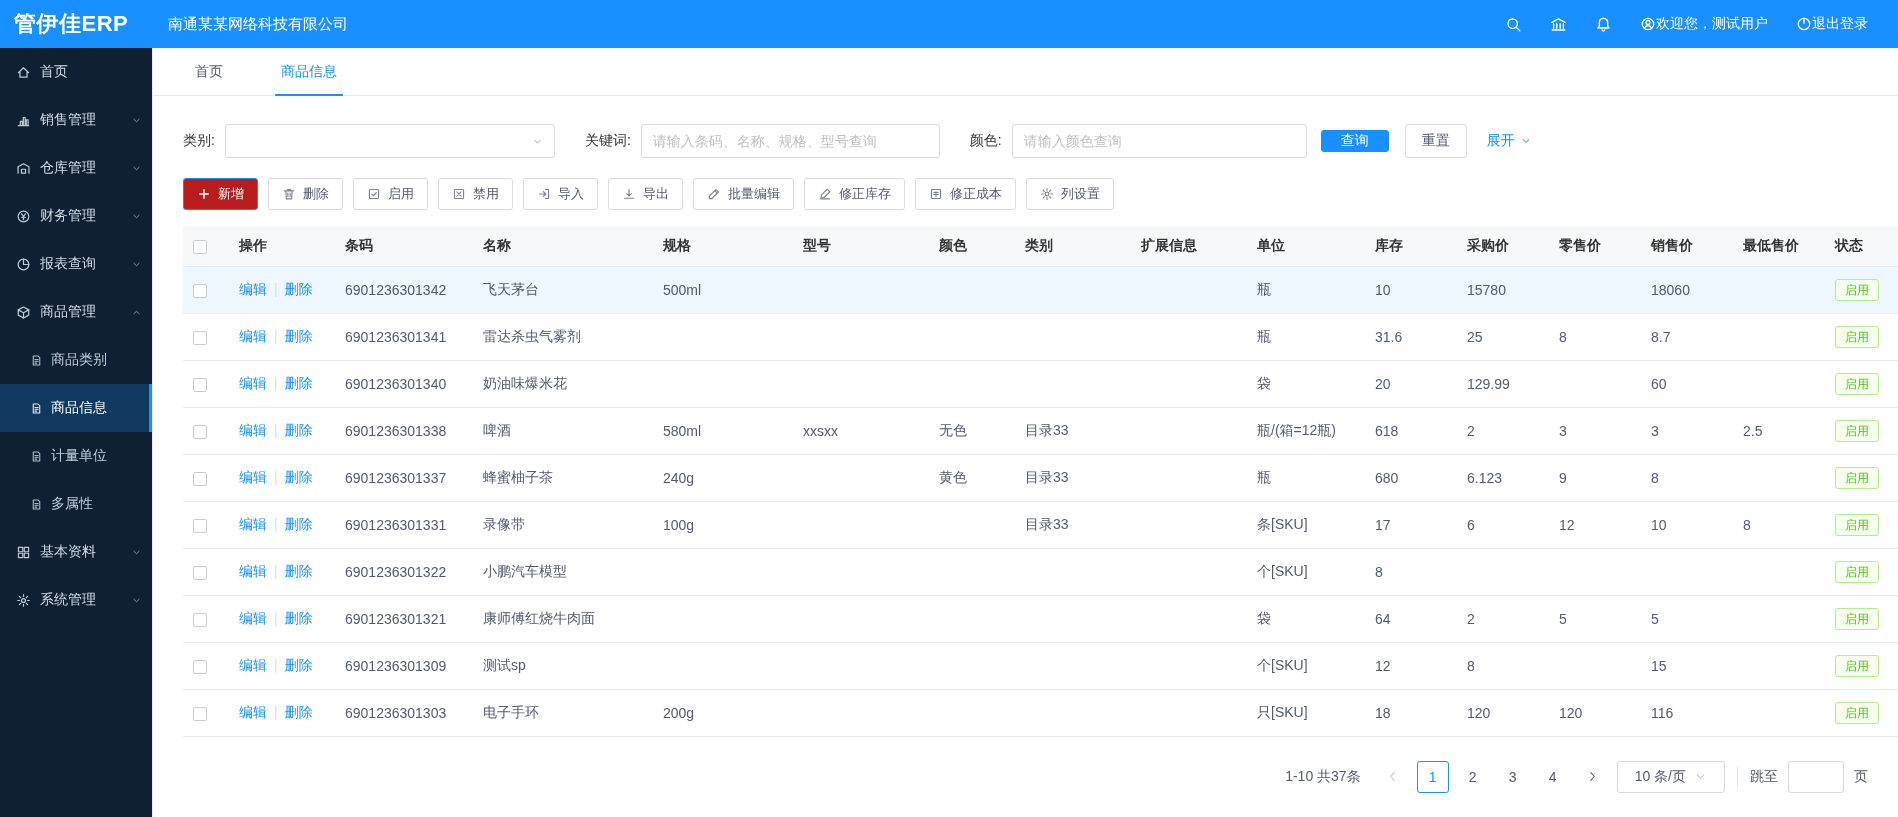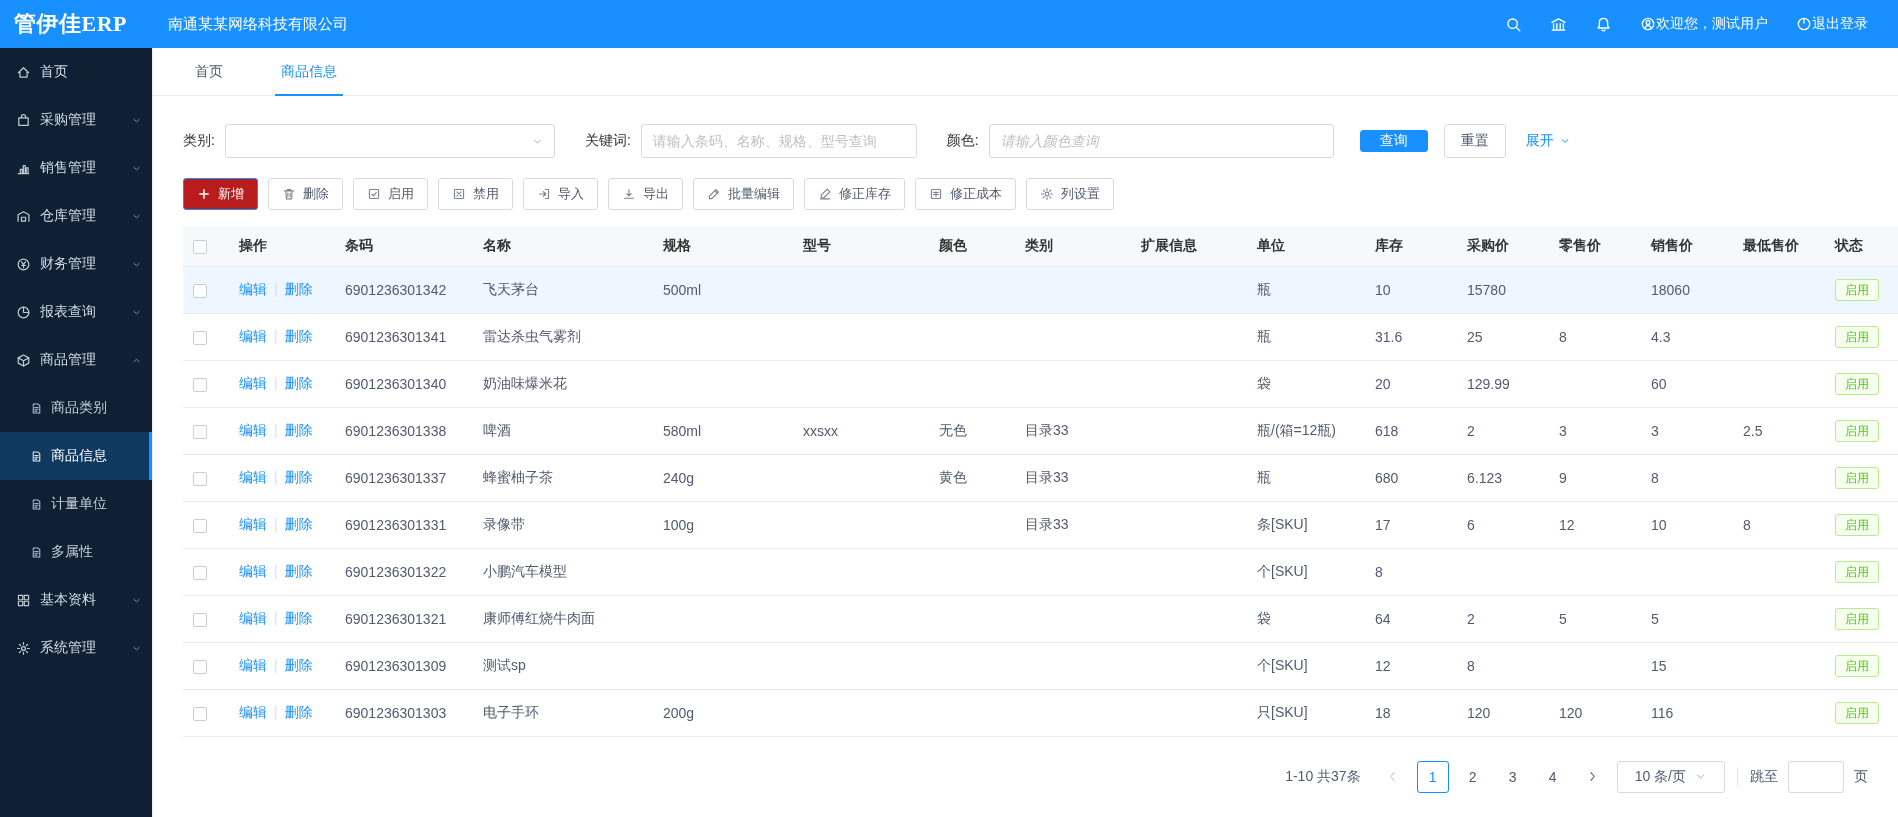--- a/index.html
+++ b/index.html
@@ -6,21 +6,21 @@
   html,body { width:1898px; height:817px; }
   body {
     font-family: "Liberation Sans", "DejaVu Sans", sans-serif;
     background:#fff; color:#515a6e; overflow:hidden; position:relative;
     font-size:14px;
   }
   svg { display:block; width:1em; height:1em; }
 
   
   .header { position:absolute; top:0; left:0; right:0; height:48px; background:#1890ff; color:#fff; display:flex; align-items:center; z-index:10; }
-  .logo { width:152px; flex:none; font-size:22px; font-weight:bold; padding-left:14px; letter-spacing:.5px; white-space:nowrap;font-family:Liberation Serif, serif; }
+  .logo { width:152px; flex:none; font-size:22px; font-weight:bold; padding-left:14px; letter-spacing:.5px; white-space:nowrap; }
   .company { font-size:15px; margin-left:16px; white-space:nowrap; }
   .header-right { margin-left:auto; display:flex; align-items:center; gap:28px; padding-right:30px; }
   .hicon { font-size:17px; cursor:pointer; display:flex; }
   .huser { display:flex; align-items:center; font-size:14px; cursor:pointer; white-space:nowrap; }
   .huser .icn { font-size:16px; display:flex; }
 
   
   .sidebar { position:absolute; top:48px; left:0; bottom:0; width:152px; background:#0f2034; overflow:hidden; }
   .menu-item { height:48px; display:flex; align-items:center; padding:0 10px 0 16px; font-size:14px; color:#d3dce6; cursor:pointer; position:relative; white-space:nowrap; }
   .menu-item .mi-icon { font-size:15px; margin-right:9px; display:flex; opacity:.9; }
@@ -40,22 +40,22 @@
   .tab.active::after { content:''; position:absolute; left:0; right:0; bottom:-1px; height:2px; background:#1890ff; }
 
   
   .filters { display:flex; align-items:center; padding:28px 0 0 30px; color:#333; }
   .flabel { margin-right:10px; white-space:nowrap; }
   .select-box { width:330px; height:34px; border:1px solid #d9d9d9; border-radius:3px; display:flex; align-items:center; padding:0 10px; margin-right:30px; cursor:pointer; background:#fff; }
   .select-box .sval { flex:1; color:#606266; }
   .select-box .icn, .size-select .icn { color:#c0c4cc; font-size:13px; display:flex; }
   .tinput { height:34px; border:1px solid #d9d9d9; border-radius:3px; padding:0 11px; font-size:14px; color:#606266; outline:none; font-family:inherit; }
   .tinput::placeholder { color:#bfbfbf; }
-  .kw-input { width:276px; margin-right:30px; }
-  .color-input { width:345px; margin-right:26px;font-style:italic; }
+  .kw-input { width:299px; margin-right:30px; }
+  .color-input { width:295px; margin-right:14px; }
   .btn-primary { height:22px; padding:0 19px; background:#1890ff; border:1px solid #1890ff; color:#fff; border-radius:3px; font-size:14px; cursor:pointer; margin-right:16px; font-family:inherit; }
   .btn-plain { height:34px; padding:0 16px; background:#fff; border:1px solid #d9d9d9; color:#515a6e; border-radius:3px; font-size:14px; cursor:pointer; margin-right:20px; font-family:inherit; }
   .expand-link { color:#1890ff; display:flex; align-items:center; gap:5px; cursor:pointer; }
   .expand-link .icn { font-size:12px; display:flex; }
 
   
   .toolbar { display:flex; align-items:center; gap:10px; padding:20px 0 0 30px; }
   .tbtn { display:inline-flex; align-items:center; gap:7px; height:32px; padding:0 13px; background:#fff; border:1px solid #d9d9d9; border-radius:3px; color:#515a6e; font-size:13px; cursor:pointer; white-space:nowrap; font-family:inherit; }
   .tbtn .icn { font-size:14px; display:flex; color:#7b8494; }
   .tbtn.primary { background:#b91c1c; border-color:#1890ff; color:#fff; }
@@ -133,34 +133,20 @@
 
 <div class="sidebar">
   <div>
       <div class="menu-item item">
         <span class="mi-icon">
           <svg viewBox="0 0 16 16" fill="none" stroke="currentColor" stroke-width="1.3" stroke-linecap="round" stroke-linejoin="round">
             <path d="M2.5 8.2 8 3l5.5 5.2M4.2 7.4V13h7.6V7.4"></path>
           </svg>
         </span>
         <span class="mi-label">首页</span>
-      </div>
-      <div class="menu-item group">
-        <span class="mi-icon">
-          <svg viewBox="0 0 16 16" fill="none" stroke="currentColor" stroke-width="1.3" stroke-linecap="round" stroke-linejoin="round">
-            <rect x="3" y="5.2" width="10" height="8"></rect>
-            <path d="M5.8 5V4a2.2 2.2 0 0 1 4.4 0v1"></path>
-          </svg>
-        </span>
-        <span class="mi-label">采购管理</span>
-        <span class="mi-chev down">
-          <svg viewBox="0 0 16 16" fill="none" stroke="currentColor" stroke-width="1.3" stroke-linecap="round" stroke-linejoin="round">
-            <path d="M4.2 6.2 8 9.8l3.8-3.6"></path>
-          </svg>
-        </span>
       </div>
       <div class="menu-item group">
         <span class="mi-icon">
           <svg viewBox="0 0 16 16" fill="none" stroke="currentColor" stroke-width="1.3" stroke-linecap="round" stroke-linejoin="round">
             <path d="M2.5 13.5h11M4.6 13.5V9h2.1v4.5M7.8 13.5V4.8h2v8.7M10.9 13.5V7.2h2v6.3"></path>
           </svg>
         </span>
         <span class="mi-label">销售管理</span>
         <span class="mi-chev down">
           <svg viewBox="0 0 16 16" fill="none" stroke="currentColor" stroke-width="1.3" stroke-linecap="round" stroke-linejoin="round">
@@ -485,21 +471,21 @@
             <td>雷达杀虫气雾剂</td>
             <td></td>
             <td></td>
             <td></td>
             <td></td>
             <td></td>
             <td>瓶</td>
             <td>31.6</td>
             <td>25</td>
             <td>8</td>
-            <td>4.3</td>
+            <td>8.7</td>
             <td></td>
             <td><span class="badge">启用</span></td>
           </tr>
           <tr>
             <td><span class="checkbox"></span></td>
             <td><span class="link">编辑</span><span class="op-sep">|</span><span class="link">删除</span></td>
             <td>6901236301340</td>
             <td>奶油味爆米花</td>
             <td></td>
             <td></td>

